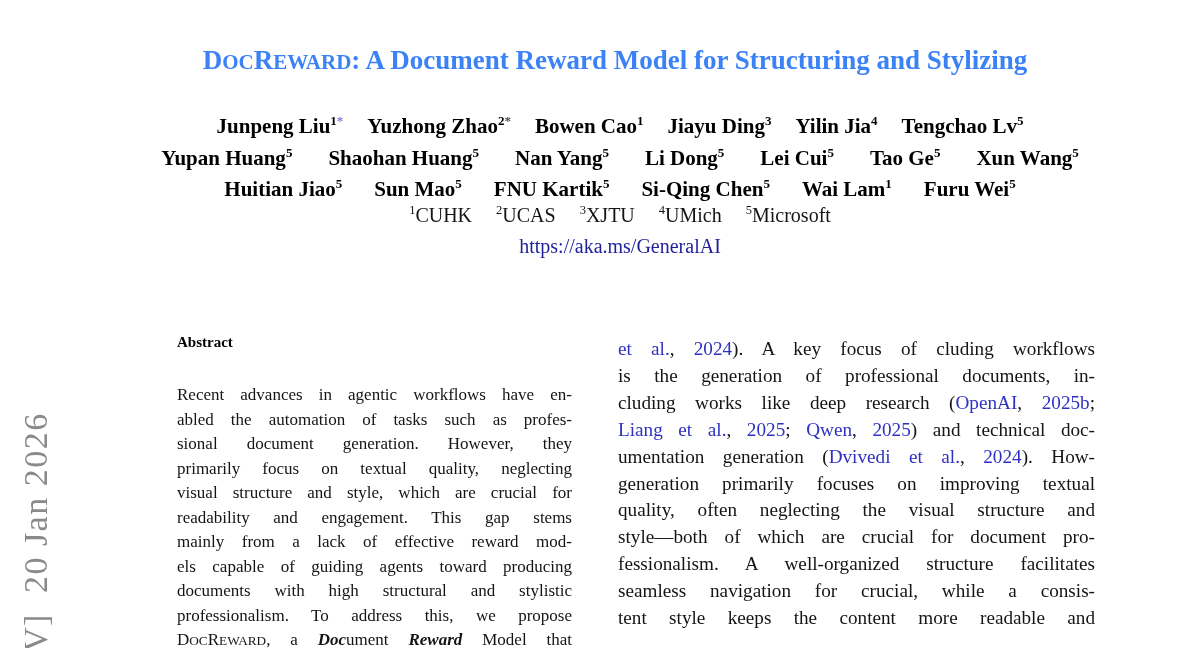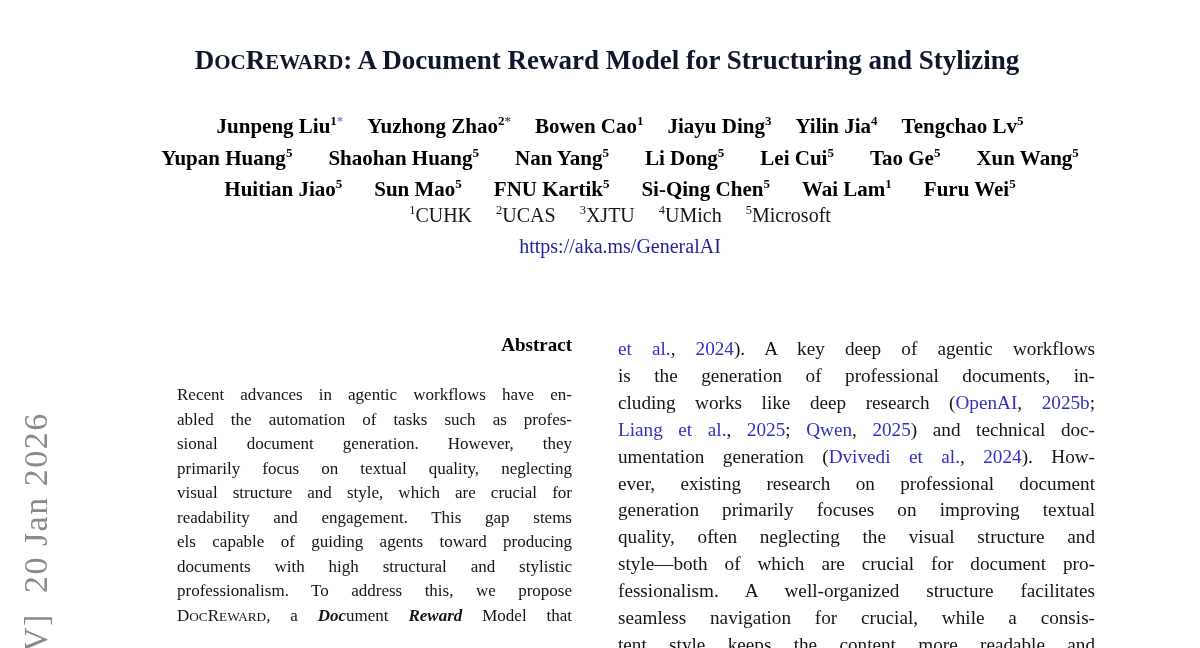--- a/index.html
+++ b/index.html
@@ -8,22 +8,22 @@
     background:#ffffff; color:#141414;
     font-family:"Liberation Serif","DejaVu Serif",serif;
   }
   .watermark {
     position:absolute; left:17px; top:652px;
     transform-origin:0 0; transform:rotate(-90deg);
     font-size:34px; letter-spacing:1.5px; color:var(--wm,#8a8a8a);
     white-space:pre;
   }
   .title {
-    position:absolute; left:22px; top:45px; width:1170px;
-    text-align:center; font-weight:700; font-size:27px; color:#0f172a;
+    position:absolute; left:30px; top:45px; width:1170px;
+    text-align:center; font-weight:700; font-size:27px; color:#3b82f6;
     white-space:nowrap;
   }
   .title .s-sc { font-size:21px; }
   .authors { position:absolute; left:35px; top:112px; width:1170px; text-align:center; }
   .author-row { font-weight:700; font-size:21px; line-height:28.6px; white-space:nowrap; color:#000; }
   .row-0 .author { margin:0 12px; }
   .row-1 .author { margin:0 18px; }
   .row-2 .author { margin:0 16px; }
   .asup { font-size:13px; position:relative; top:-8px; }
   .astar-blue { color:var(--star-blue,#7b7bdf); }
@@ -31,21 +31,21 @@
   .affils {
     position:absolute; left:35px; top:204px; width:1170px;
     text-align:center; font-size:20px; color:#141414;
   }
   .affil { margin:0 12px; white-space:nowrap; }
   .affil .asup { font-size:12.5px; top:-8px; }
   .sitelink { position:absolute; left:35px; top:235px; width:1170px; text-align:center; font-size:20px; }
   .sitelink a { color:var(--link,#1f1f9c); text-decoration:none; cursor:pointer; }
   .abs-heading {
     position:absolute; left:177px; top:334px; width:395px;
-    text-align:right; font-size:19px; font-weight:700; color:#000;
+    text-align:left; font-size:15px; font-weight:700; color:#000;
   }
   .abs-body {
     position:absolute; left:177px; top:383px; width:395px;
     font-size:17px; line-height:24.5px;
   }
   .intro-body {
     position:absolute; left:618px; top:336px; width:477px;
     font-size:19.2px; line-height:26.9px;
   }
   .jline { text-align:justify; text-align-last:justify; }
@@ -75,33 +75,33 @@
   </div>
 
   <div class="abs-heading">Abstract</div>
   <div class="abs-body" id="abs-body">
       <div class="jline"><span>Recent advances in agentic workflows have en-</span></div>
       <div class="jline"><span>abled the automation of tasks such as profes-</span></div>
       <div class="jline"><span>sional document generation. However, they</span></div>
       <div class="jline"><span>primarily focus on textual quality, neglecting</span></div>
       <div class="jline"><span>visual structure and style, which are crucial for</span></div>
       <div class="jline"><span>readability and engagement. This gap stems</span></div>
+      <div class="jline"><span>mainly from a lack of effective reward mod-</span></div>
       <div class="jline"><span>els capable of guiding agents toward producing</span></div>
       <div class="jline"><span>documents with high structural and stylistic</span></div>
       <div class="jline"><span>professionalism. To address this, we propose</span></div>
       <div class="jline"><span>D</span><span class="s-sc">OC</span><span>R</span><span class="s-sc">EWARD</span><span>, a </span><span class="s-bi">Doc</span><span class="s-i">ument</span><span> </span><span class="s-bi">Reward</span><span> </span><span class="s-i">Model</span><span> that</span></div>
     </div>
 
   <div class="intro-body" id="intro-body">
-      <div class="jline"><span class="s-cite">et al.</span><span>, </span><span class="s-cite">2024</span><span>). A key deep of agentic workflows</span></div>
+      <div class="jline"><span class="s-cite">et al.</span><span>, </span><span class="s-cite">2024</span><span>). A key focus of cluding workflows</span></div>
       <div class="jline"><span>is the generation of professional documents, in-</span></div>
       <div class="jline"><span>cluding works like deep research (</span><span class="s-cite">OpenAI</span><span>, </span><span class="s-cite">2025b</span><span>;</span></div>
       <div class="jline"><span class="s-cite">Liang et al.</span><span>, </span><span class="s-cite">2025</span><span>; </span><span class="s-cite">Qwen</span><span>, </span><span class="s-cite">2025</span><span>) and technical doc-</span></div>
       <div class="jline"><span>umentation generation (</span><span class="s-cite">Dvivedi et al.</span><span>, </span><span class="s-cite">2024</span><span>). How-</span></div>
-      <div class="jline"><span>ever, existing research on professional document</span></div>
       <div class="jline"><span>generation primarily focuses on improving textual</span></div>
       <div class="jline"><span>quality, often neglecting the visual structure and</span></div>
       <div class="jline"><span>style—both of which are crucial for document pro-</span></div>
       <div class="jline"><span>fessionalism. A well-organized structure facilitates</span></div>
       <div class="jline"><span>seamless navigation for crucial, while a consis-</span></div>
       <div class="jline"><span>tent style keeps the content more readable and</span></div>
     </div>
 </div>
 
 </body></html>

